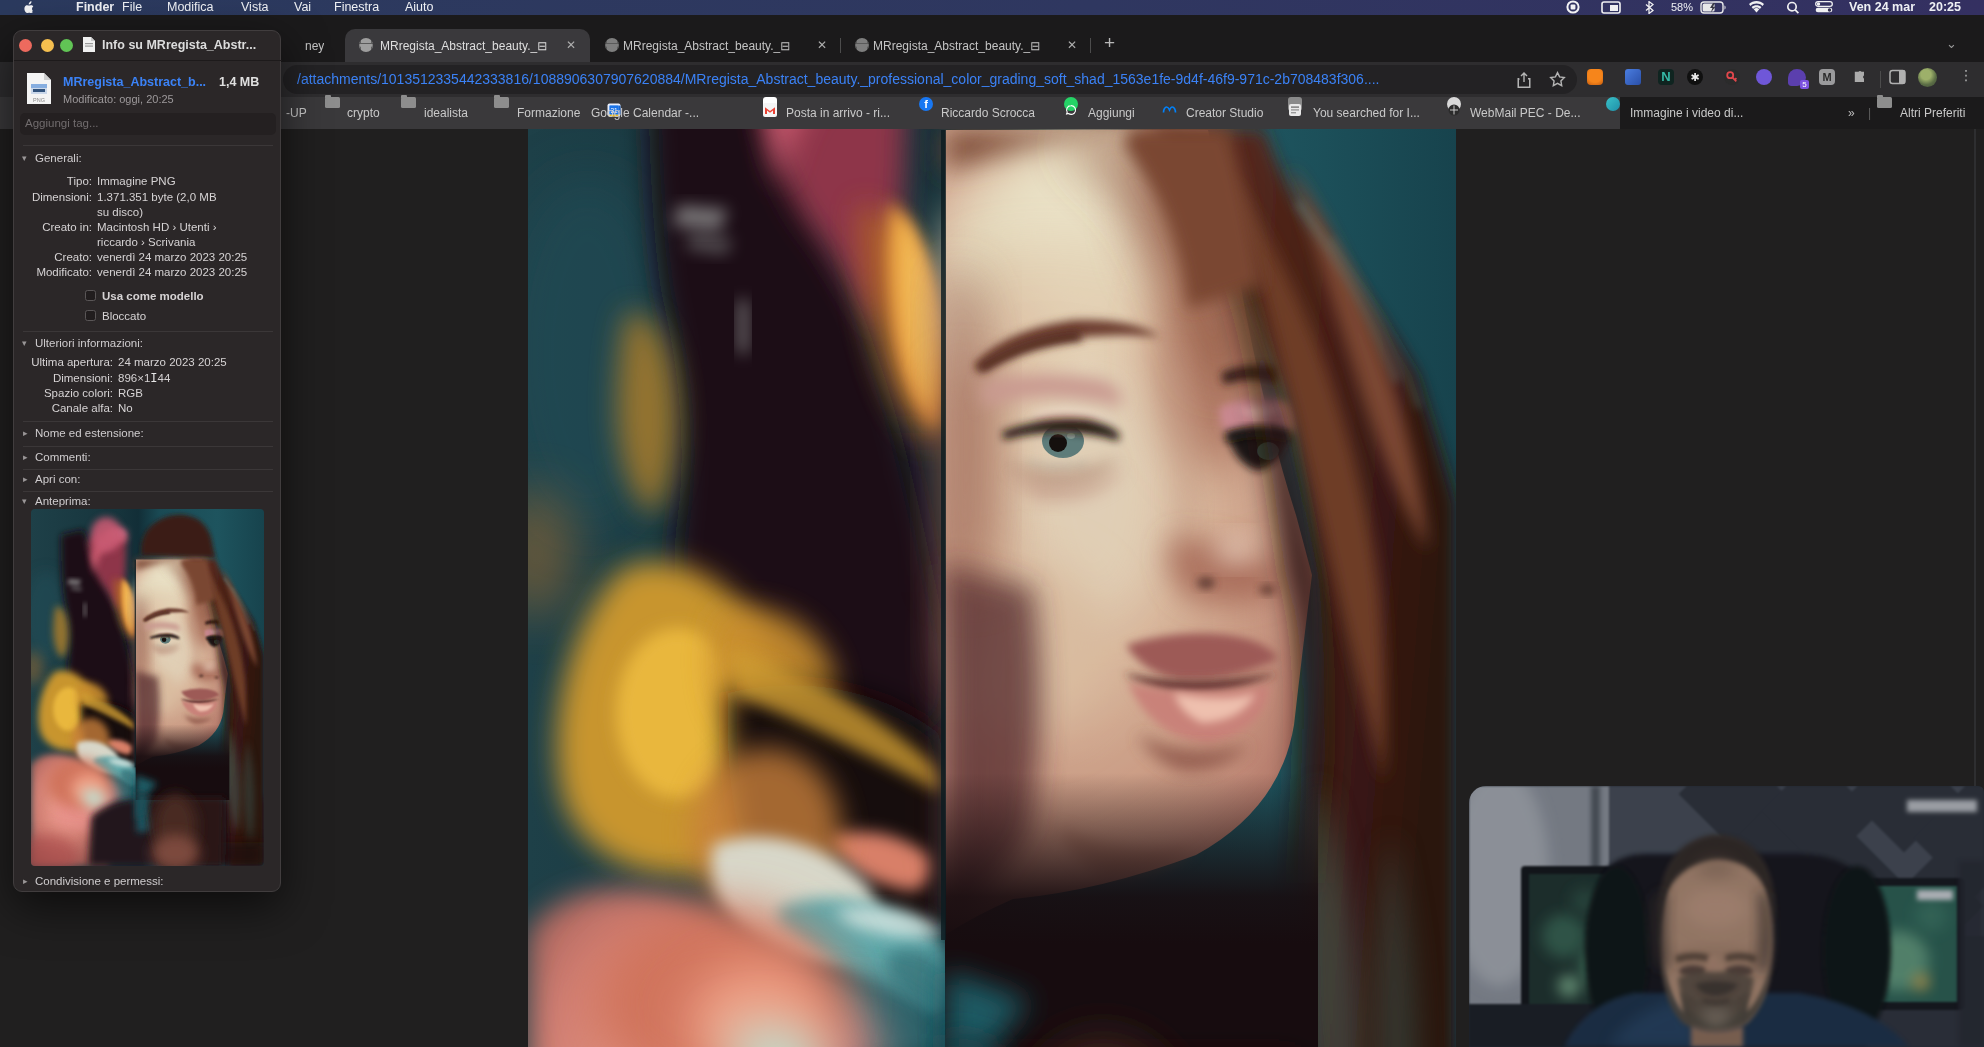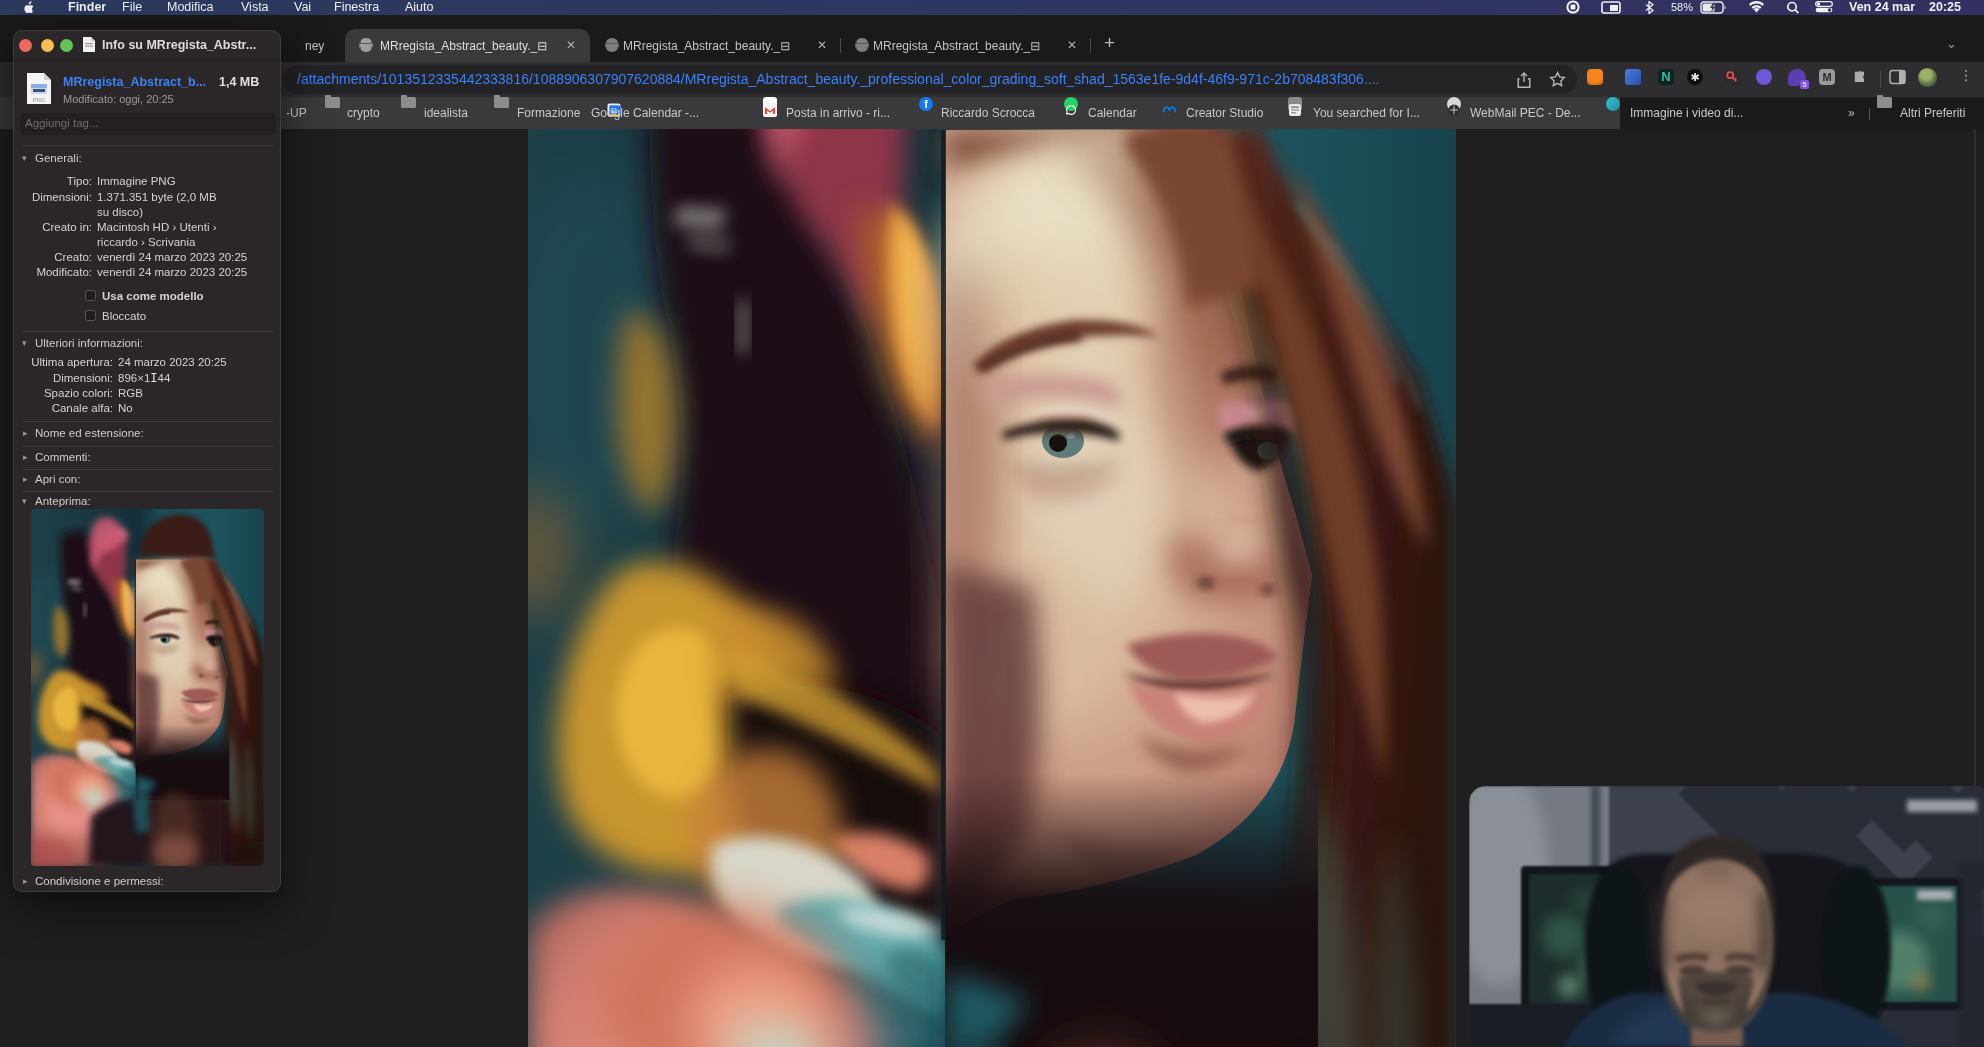--- a/index.html
+++ b/index.html
@@ -34,21 +34,21 @@
 .chev { position:absolute; color:#9a9697; font-size:9px; }
 .cbx { position:absolute; width:11px; height:11px; background:#211d1e; border:1px solid #5a5657; border-radius:2.5px; }
 #webcam { position:absolute; left:1469px; top:786px; width:515px; height:261px; }
 </style>
 </head>
 <body>
 <div id="menubar">
   <span style="left:23px;top:1px;"><svg width="12" height="13" viewBox="0 0 12 13">
         <path d="M6.4 2.6c.5-.7 1.4-1.2 2.1-1.2.1.8-.2 1.6-.7 2.2-.5.6-1.3 1.1-2.1 1-.1-.7.3-1.5.7-2zM9.9 12.2c-.5.8-1.1 1.1-1.8 1.1-.7 0-.9-.4-1.9-.4s-1.2.4-1.9.4c-.7 0-1.3-.4-1.8-1.1C1.4 10.7.9 8.3 2 6.7c.5-.8 1.4-1.3 2.2-1.3.8 0 1.3.4 2 .4.6 0 1-.4 2-.4.8 0 1.6.5 2.1 1.2-1.8 1-1.5 3.6-.4 4.6-.4.5-.7.8-1 1z" transform="translate(0,-1.2)" fill="#f2f2f4"></path>
       </svg></span>
-  <span style="left:68px;font-weight:bold;">Finder</span>
+  <span style="left:76px;font-weight:bold;">Finder</span>
   <span style="left:122px;">File</span>
   <span style="left:167px;">Modifica</span>
   <span style="left:241px;">Vista</span>
   <span style="left:294px;">Vai</span>
   <span style="left:334px;">Finestra</span>
   <span style="left:405px;">Aiuto</span>
   <span style="left:1566px;top:0px;"><svg width="14" height="14" viewBox="0 0 14 14">
         <circle cx="7" cy="7" r="5.6" fill="none" stroke="#f2f2f4" stroke-width="2"></circle>
         <rect x="4.6" y="4.6" width="4.8" height="4.8" rx="1" fill="#f2f2f4"></rect>
       </svg></span>
@@ -168,21 +168,21 @@
   <span class="bicon" style="left:763px;background:#fff;"><svg width="14" height="14" viewBox="0 0 14 14">
         <rect width="14" height="14" rx="2" fill="#f5f5f5"></rect>
         <path d="M2 11V4.2L7 8l5-3.8V11h-2V7.6L7 9.8 4 7.6V11z" fill="#ea4335"></path>
       </svg></span>
     <span style="left:786px;">Posta in arrivo - ri...</span>
   <span class="bicon" style="left:919px;border-radius:50%;background:#1877f2;color:#fff;font-weight:bold;font-size:11px;text-align:center;line-height:14px;">f</span>
     <span style="left:941px;">Riccardo Scrocca</span>
   <span class="bicon" style="left:1064px;border-radius:50%;background:#25d366;"><svg width="14" height="14" viewBox="0 0 14 14">
         <path d="M7 2.6a4.4 4.4 0 00-3.8 6.6L2.6 11l1.9-.5A4.4 4.4 0 107 2.6z" fill="none" stroke="#fff" stroke-width="1.1"></path>
       </svg></span>
-    <span style="left:1088px;">Calendar</span>
+    <span style="left:1088px;">Aggiungi</span>
   <span class="bicon" style="left:1162px;"><svg width="15" height="14" viewBox="0 0 15 14">
         <path d="M1.5 9.5c0-3 1.5-5.5 3.2-5.5 1.2 0 2 1.2 2.8 3 .8-1.8 1.6-3 2.8-3 1.7 0 3.2 2.5 3.2 5.5" fill="none" stroke="#0082fb" stroke-width="1.7"></path>
       </svg></span>
     <span style="left:1186px;">Creator Studio</span>
   <span class="bicon" style="left:1288px;background:#8a8a8a;"><svg width="14" height="14" viewBox="0 0 14 14">
         <rect x="1" y="1" width="12" height="12" rx="2" fill="#e8e8e8"></rect>
         <rect x="3" y="3.4" width="8" height="1.4" fill="#777"></rect>
         <rect x="3" y="6.2" width="8" height="1.4" fill="#999"></rect>
         <rect x="3" y="9" width="5" height="1.4" fill="#999"></rect>
       </svg></span>

